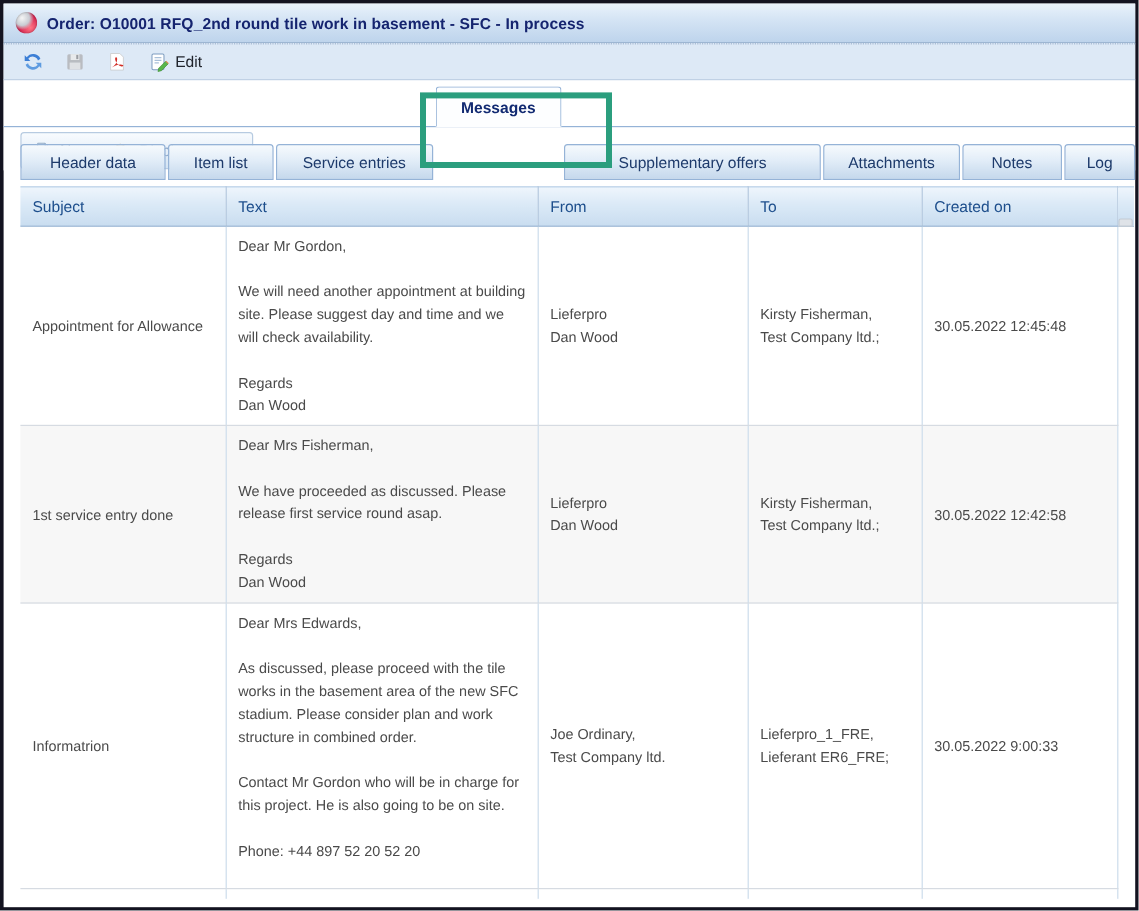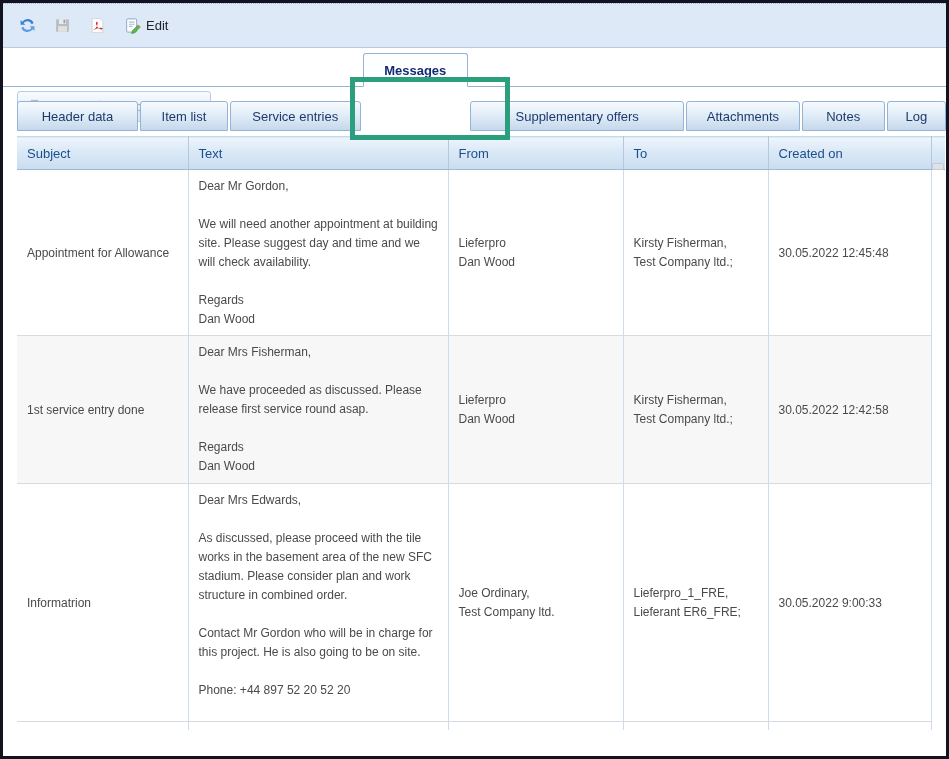--- a/index.html
+++ b/index.html
@@ -25,21 +25,21 @@
     background:
       radial-gradient(circle at 30% 28%, #f5f5f5 0%, #c9ccd3 34%, rgba(201,204,211,0) 55%),
       radial-gradient(circle at 68% 72%, #ff7585 0%, #d41f4d 55%, #9c1136 100%);
     box-shadow:inset 0 0 2px rgba(0,0,0,.35);
     flex:0 0 auto;
   }
   .title-text { font-size:13px; font-weight:bold; color:#15246f; letter-spacing:.1px; }
 
   
   .toolbar {
-    height:45px;
+    height:31px;
     background:#dde9f6;
     border-top:1px dotted #9fb4cf;
     border-bottom:1px solid #b9cbe0;
     display:flex; align-items:center; gap:14px;
     padding:0 14px;
     text-align:right;
   }
   .tool-btn { display:flex; align-items:center; gap:5px; cursor:pointer; padding:2px; }
   .tool-btn.disabled { cursor:default; }
   .tool-btn svg { width:17px; height:17px; display:block; }
@@ -142,20 +142,24 @@
   tr.r2 { height:238px; }
   tr.rempty { height:8px; }
   tr.rempty td { border-bottom:none; padding:0; }
 </style>
 </head>
 <body>
 
 <div class="screen">
   <div class="window">
 
+    <div class="titlebar">
+      <div class="app-icon"></div>
+      <div class="title-text">Order: O10001 RFQ_2nd round tile work in basement - SFC - In process</div>
+    </div>
 
     <div class="toolbar">
       <div class="tool-btn">
         <span>
           <svg viewBox="0 0 16 16">
             <path d="M13.8 5.6A6.1 6.1 0 0 0 3.1 4.5L1.5 2.9v4.4h4.4L4.3 5.7a4.3 4.3 0 0 1 7.6 1.2z" fill="#3c7fd6"></path>
             <path d="M2.2 10.4a6.1 6.1 0 0 0 10.7 1.1l1.6 1.6V8.7h-4.4l1.6 1.6a4.3 4.3 0 0 1-7.6-1.2z" fill="#5e9be0"></path>
           </svg>
         </span>
       </div>

